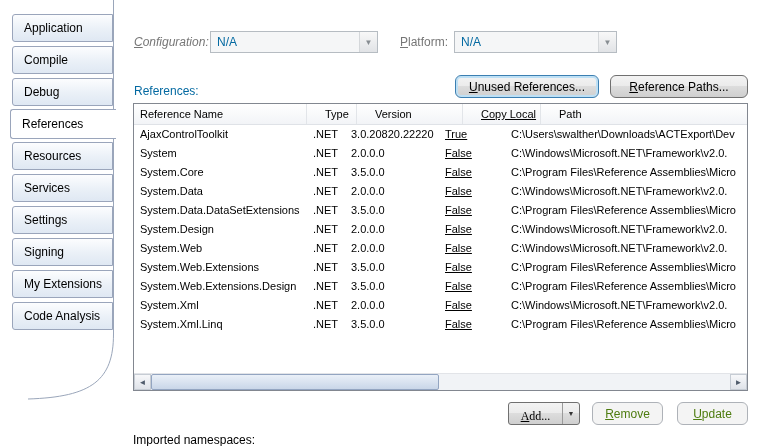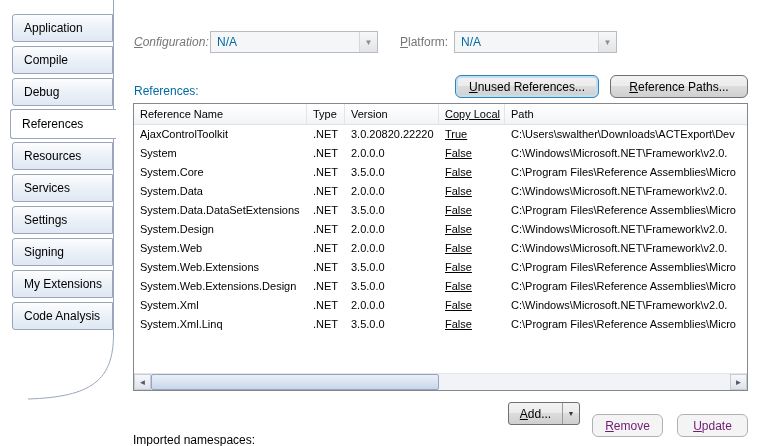--- a/index.html
+++ b/index.html
@@ -92,38 +92,38 @@
     color: #000;
     white-space: nowrap;
   }
   .btn.focused {
     border-color: #3c7fb1;
     box-shadow: inset 0 0 0 2px #bee0f5;
   }
   .btn.disabled {
     border-color: #aeb2b8;
     background: #f4f4f4;
-    color: #701a75;
+    color: #4d7c0f;
     cursor: default;
-    margin-top: 12px;
   }
   .split-btn {
     position: absolute;
     height: 23px;
     border: 1px solid #707070;
     border-radius: 3px;
     display: flex;
     background: linear-gradient(to bottom, #f3f3f3, #ebebeb 48%, #dddddd 48%, #cfcfcf);
     cursor: pointer;
   }
   .split-main {
     width: 53px;
     display: flex;
-    align-items: center;
-    justify-content: center;
+    align-items: flex-end;
+    justify-content: center;
+    font-family: Liberation Serif, serif;
   }
   .split-arrow {
     width: 17px;
     border-left: 1px solid #9a9a9a;
     display: flex;
     align-items: center;
     justify-content: center;
     font-size: 7px;
     color: #333;
   }
@@ -140,20 +140,21 @@
     border: 1px solid #828790;
     background: #fff;
     overflow: hidden;
     font-size: 11px;
   }
   .grid-header {
     display: flex;
     height: 21px;
     background: linear-gradient(#ffffff, #f2f4f7);
     border-bottom: 1px solid #dfe2e7;
+    gap: 12px;
   }
   .hcell {
     padding: 4px 4px 0 6px;
     border-right: 1px solid #e2e5e9;
     white-space: nowrap;
     overflow: hidden;
     cursor: default;
   }
   .c-name { width: 173px; }
   .c-type { width: 38px; }

